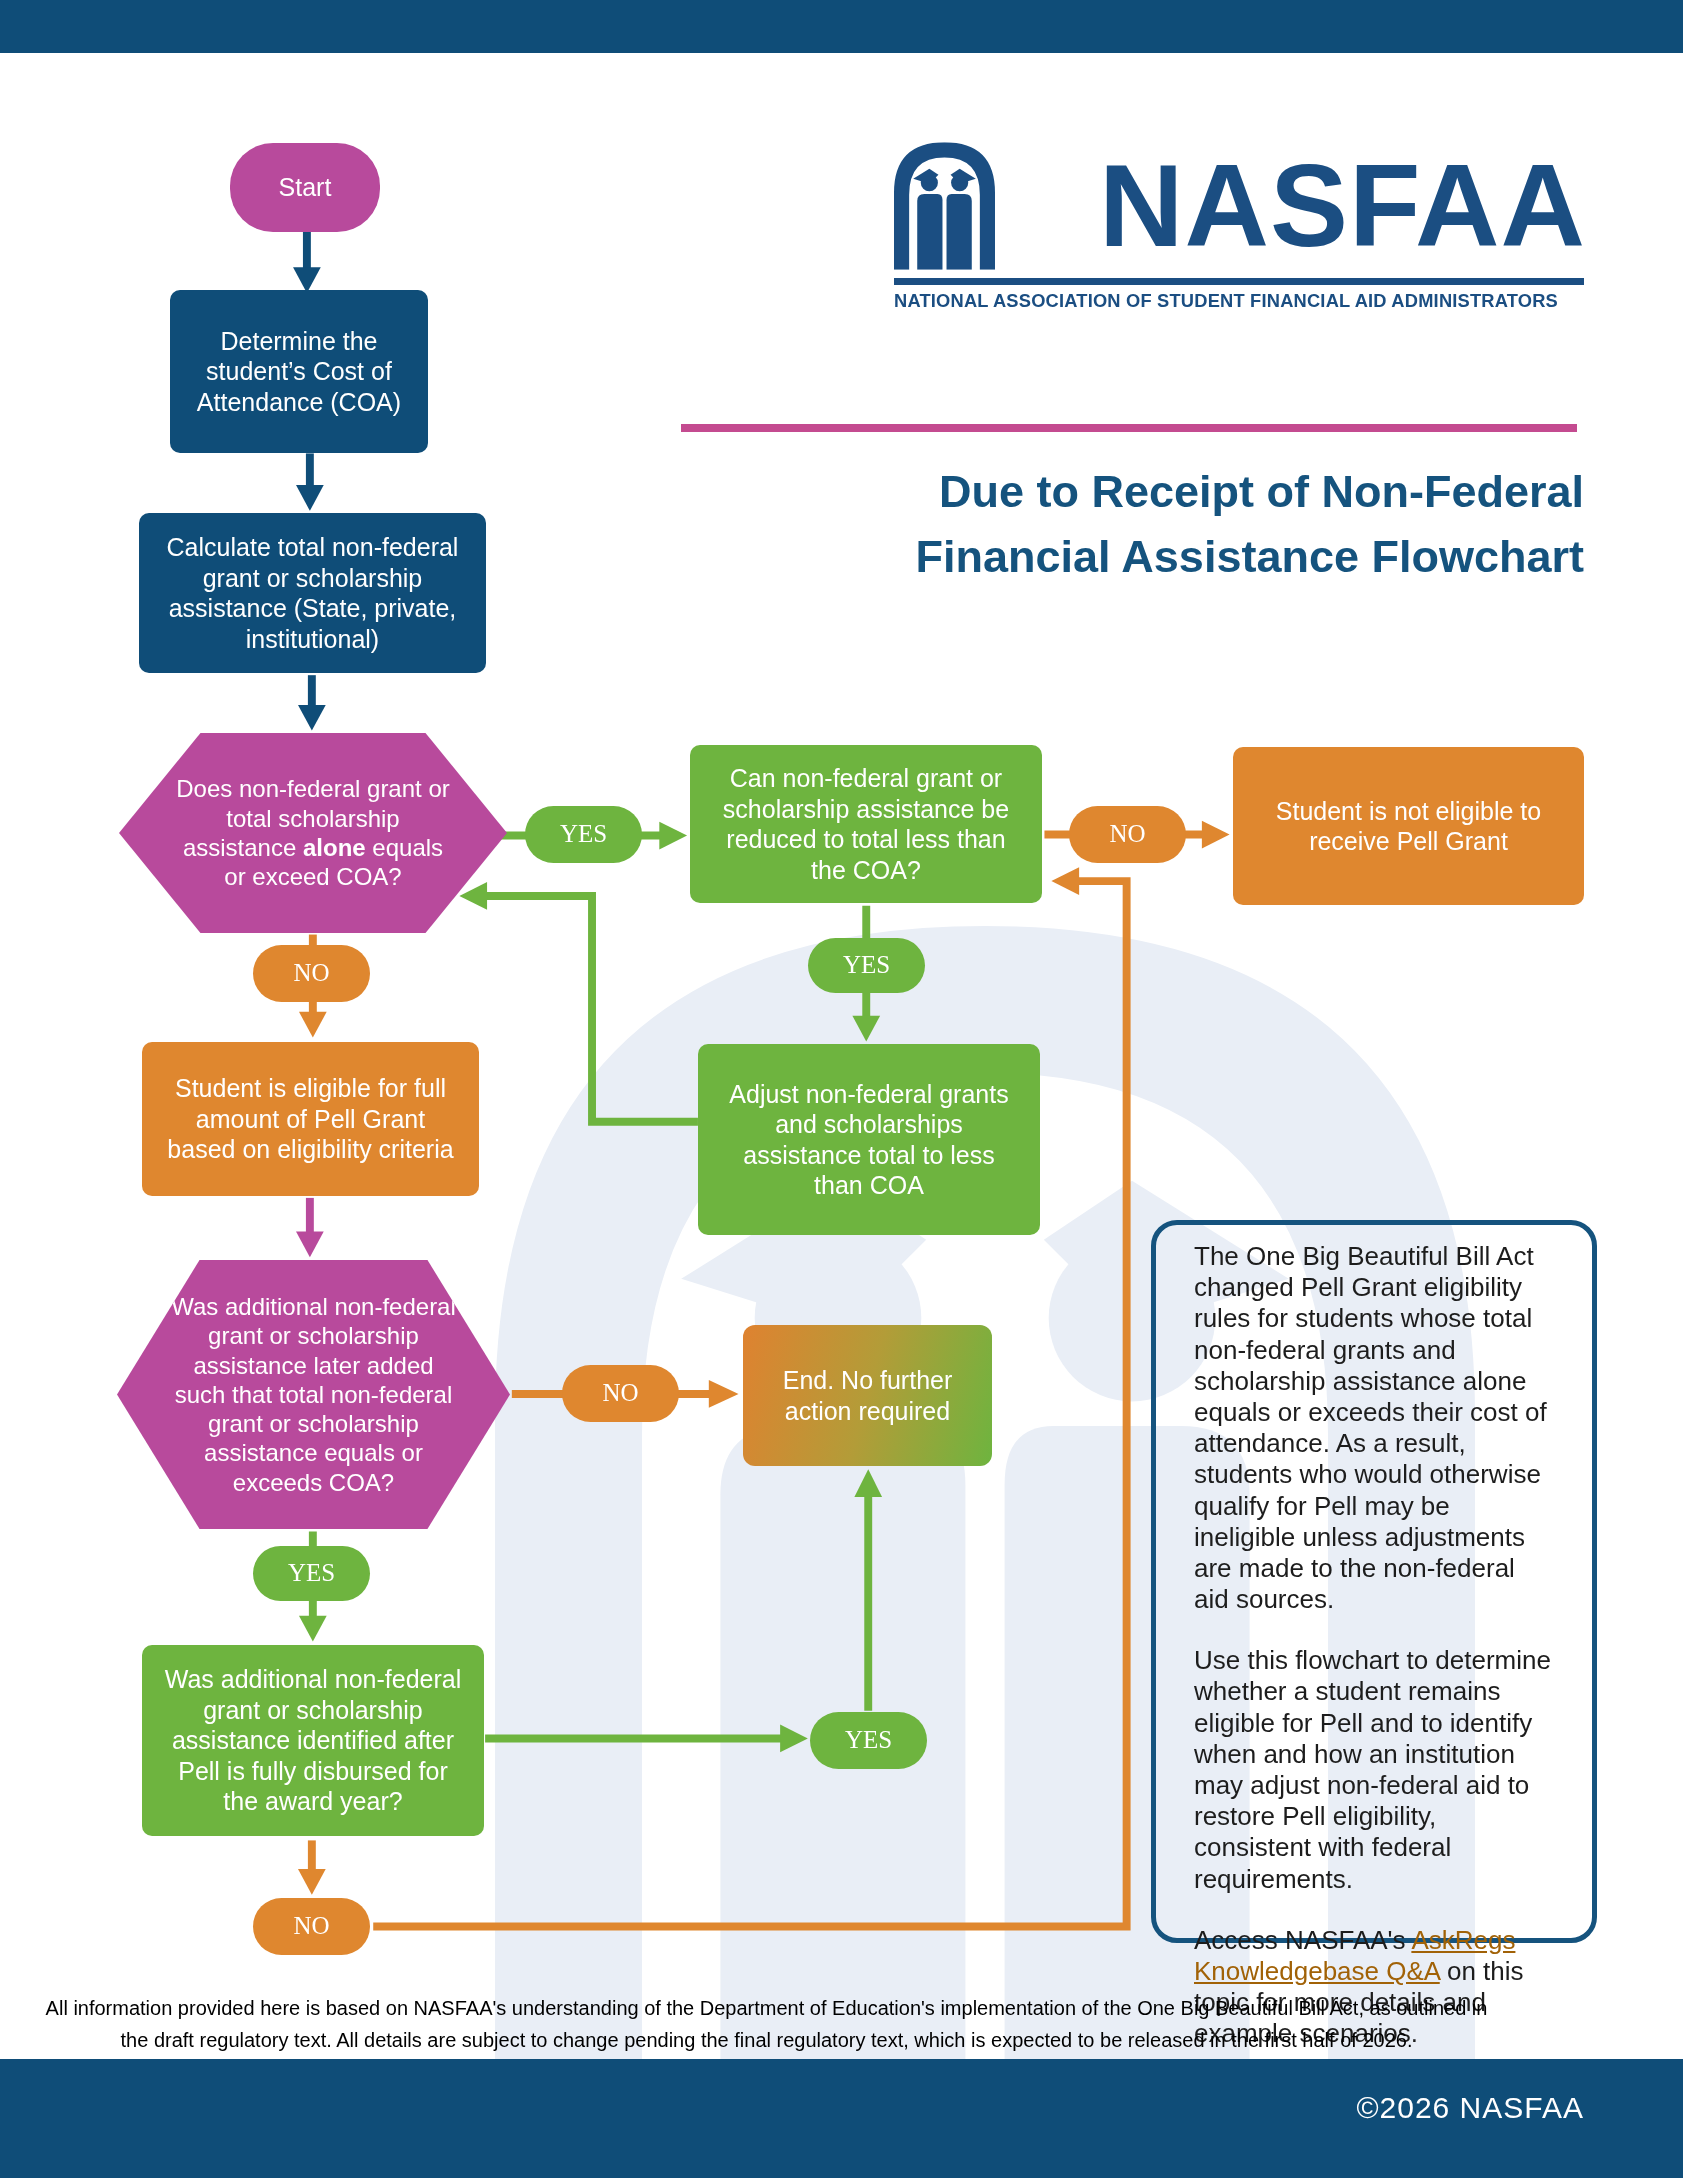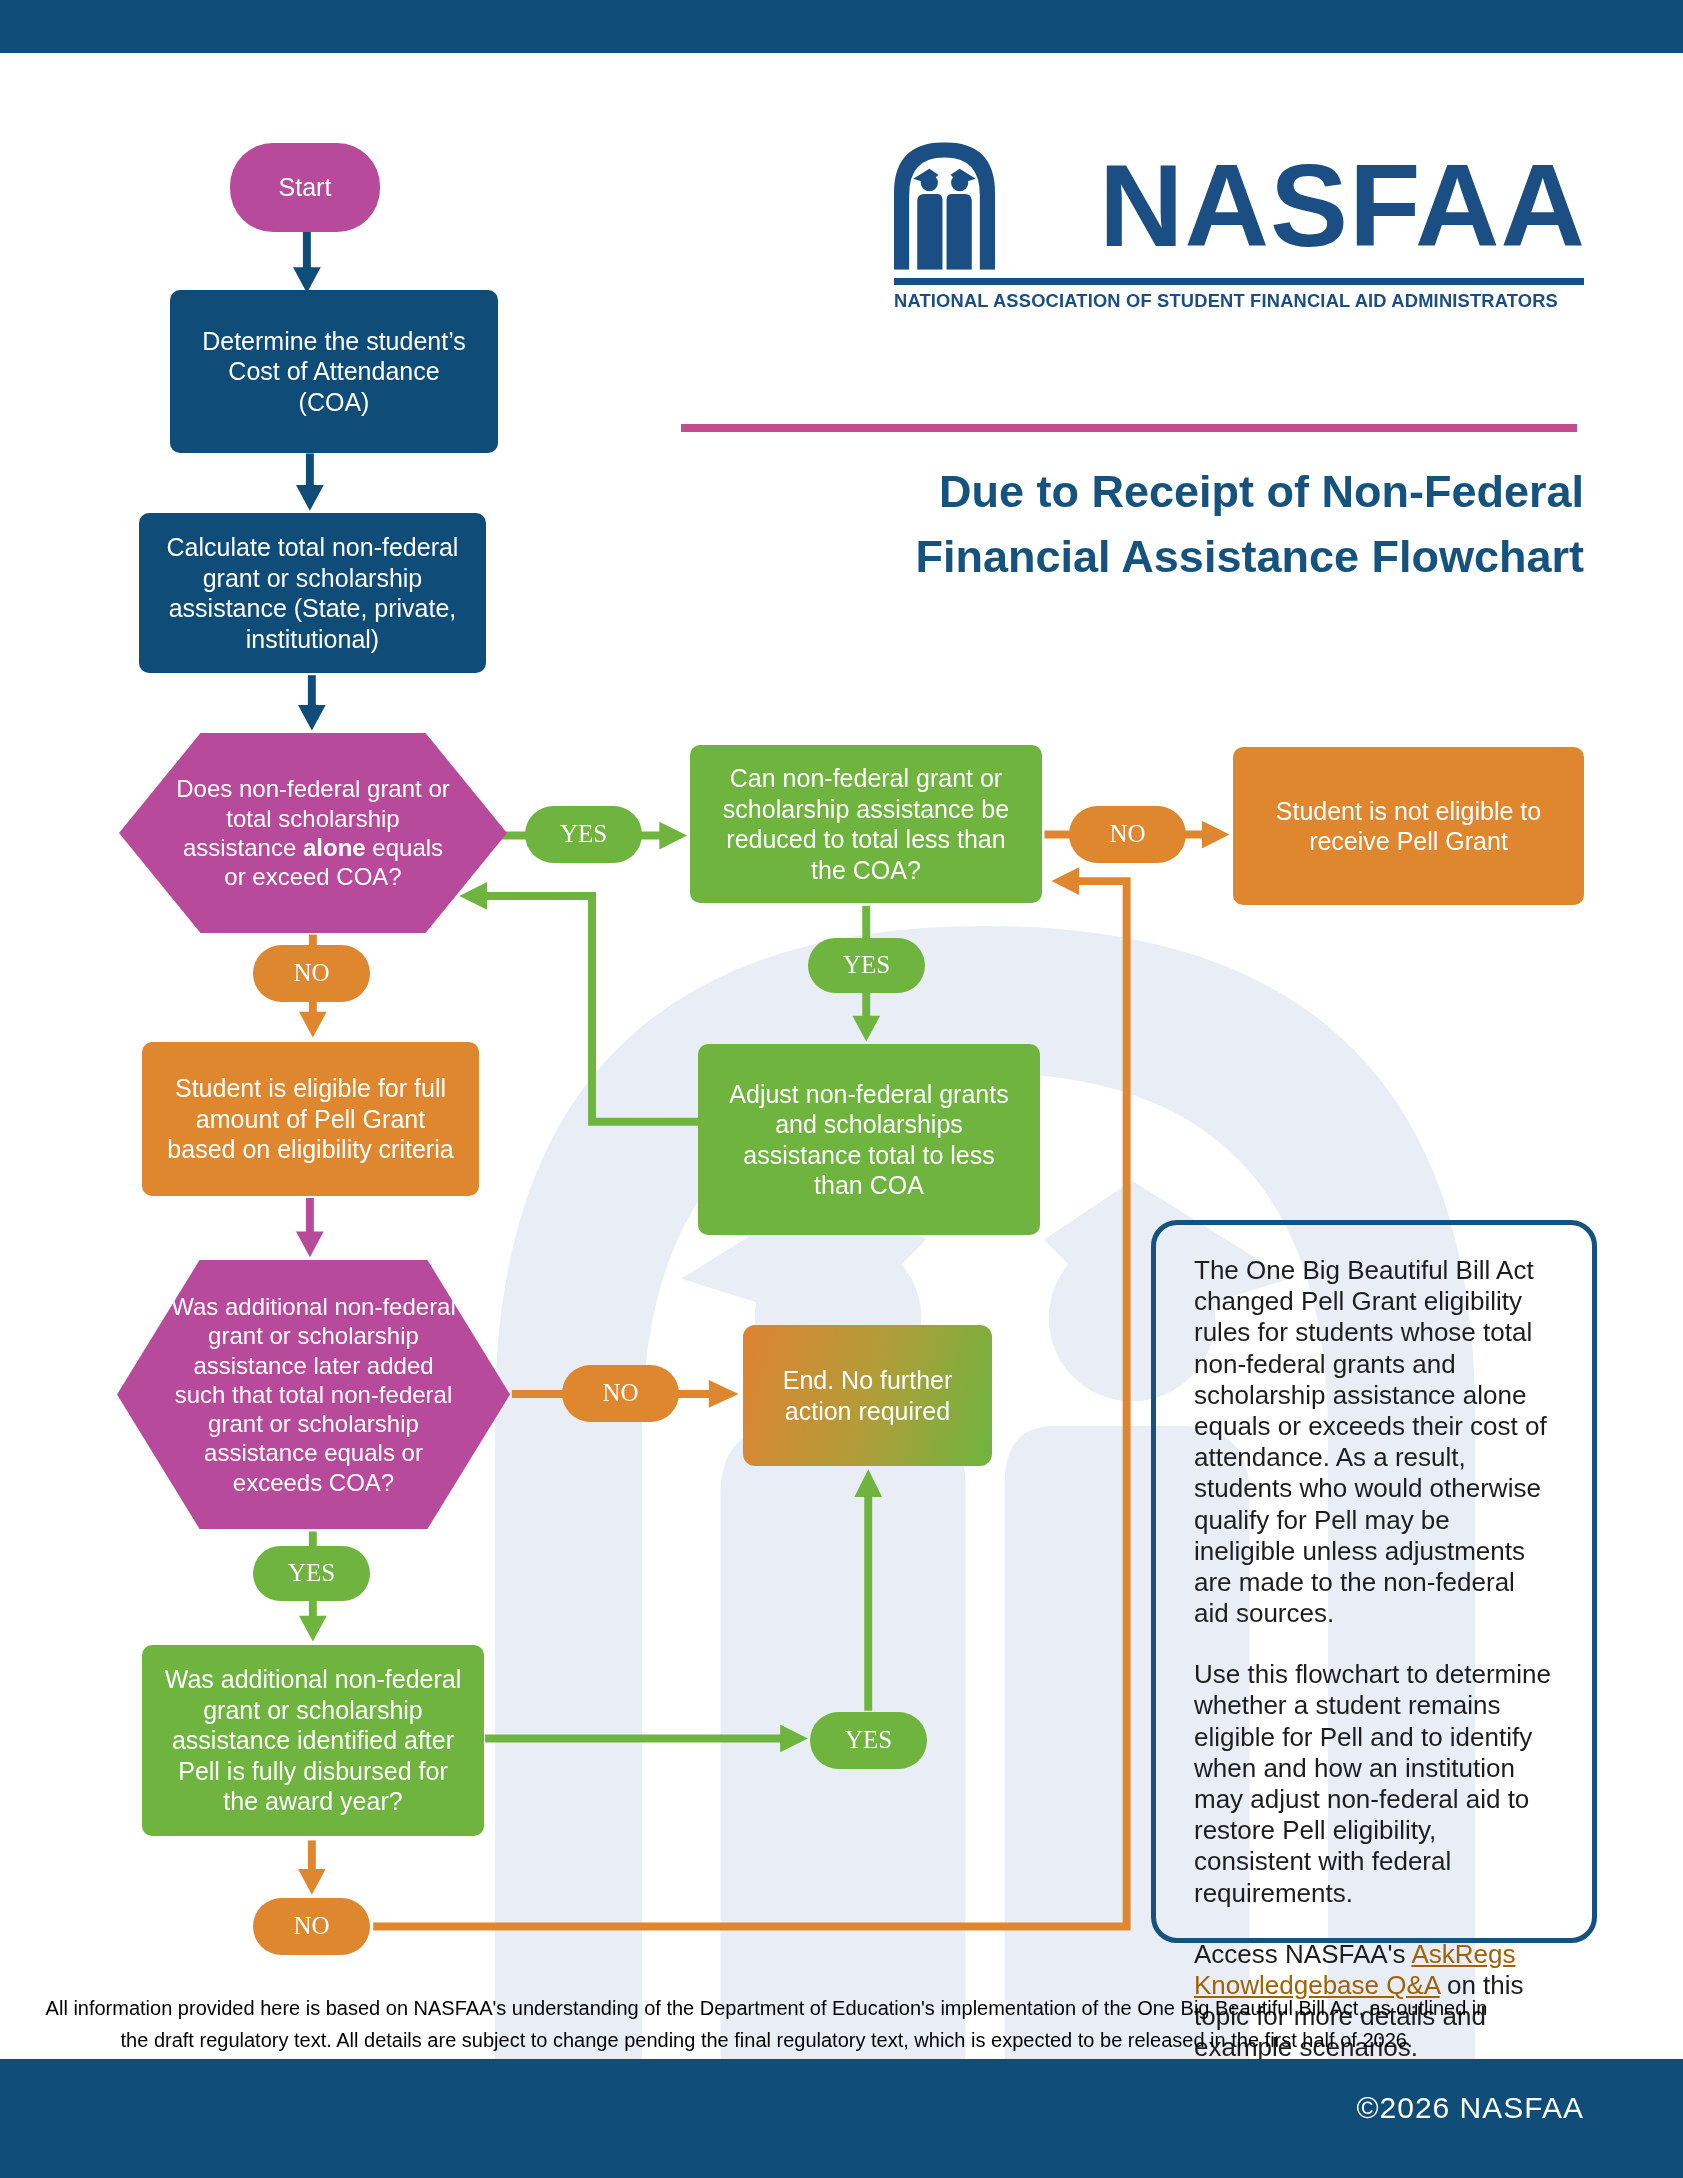--- a/index.html
+++ b/index.html
@@ -31,21 +31,21 @@
   .box{border-radius:10px;}
   .hex{clip-path:polygon(0 50%,21% 0,79% 0,100% 50%,79% 100%,21% 100%);padding:6px 50px;font-size:24px;}
   .bg-blue{background:#0f4d78;}
   .bg-magenta{background:#b84a9c;}
   .bg-green{background:#6eb43f;}
   .bg-orange{background:#df872f;}
   .bg-end{background:linear-gradient(105deg,#df8230 0%,#b39c38 50%,#6eb43f 100%);}
   .b{font-weight:bold;}
 
   #n-start{left:230px;top:143px;width:150px;height:89px;border-radius:43px;}
-  #n-determine{left:170px;top:290px;width:328px;height:163px;}
+  #n-determine{left:170px;top:290px;width:258px;height:163px;}
   #n-calculate{left:139px;top:513px;width:347px;height:160px;}
   #n-hex1{left:119px;top:733px;width:388px;height:200px;}
   #n-canreduce{left:690px;top:745px;width:352px;height:158px;}
   #n-noteligible{left:1233px;top:747px;width:351px;height:158px;}
   #n-adjust{left:698px;top:1044px;width:342px;height:191px;}
   #n-fullpell{left:142px;top:1042px;width:337px;height:154px;}
   #n-hex2{left:117px;top:1260px;width:393px;height:269px;}
   #n-end{left:743px;top:1325px;width:249px;height:141px;border-radius:12px;}
   #n-identified{left:142px;top:1645px;width:342px;height:191px;}
 
@@ -60,21 +60,21 @@
 
   #connectors{position:absolute;left:0;top:0;z-index:1;}
   .ln{fill:none;stroke-width:8;stroke-linejoin:miter;}
   .ln-blue{stroke:#0f4d78;} .tri-blue{fill:#0f4d78;}
   .ln-green{stroke:#6eb43f;} .tri-green{fill:#6eb43f;}
   .ln-orange{stroke:#df872f;} .tri-orange{fill:#df872f;}
   .ln-magenta{stroke:#b84a9c;} .tri-magenta{fill:#b84a9c;}
 
   
   #note{position:absolute;left:1151px;top:1220px;width:446px;height:723px;box-sizing:border-box;
-        border:5px solid #15537e;border-radius:26px;padding:30px 38px;color:#1d1d1d;
+        border:5px solid #15537e;border-radius:26px;padding:16px 38px;color:#1d1d1d;
         font-size:26px;line-height:1.2;z-index:2;background:transparent;}
   #note p{margin:0 0 30px 0;}
   #note a{color:#a16207;text-decoration:underline;}
 
   #footer{position:absolute;left:0;top:1992px;width:1533px;text-align:center;color:#000000;
           font-size:20px;line-height:1.6;z-index:2;}
 </style>
 </head>
 <body>
 

